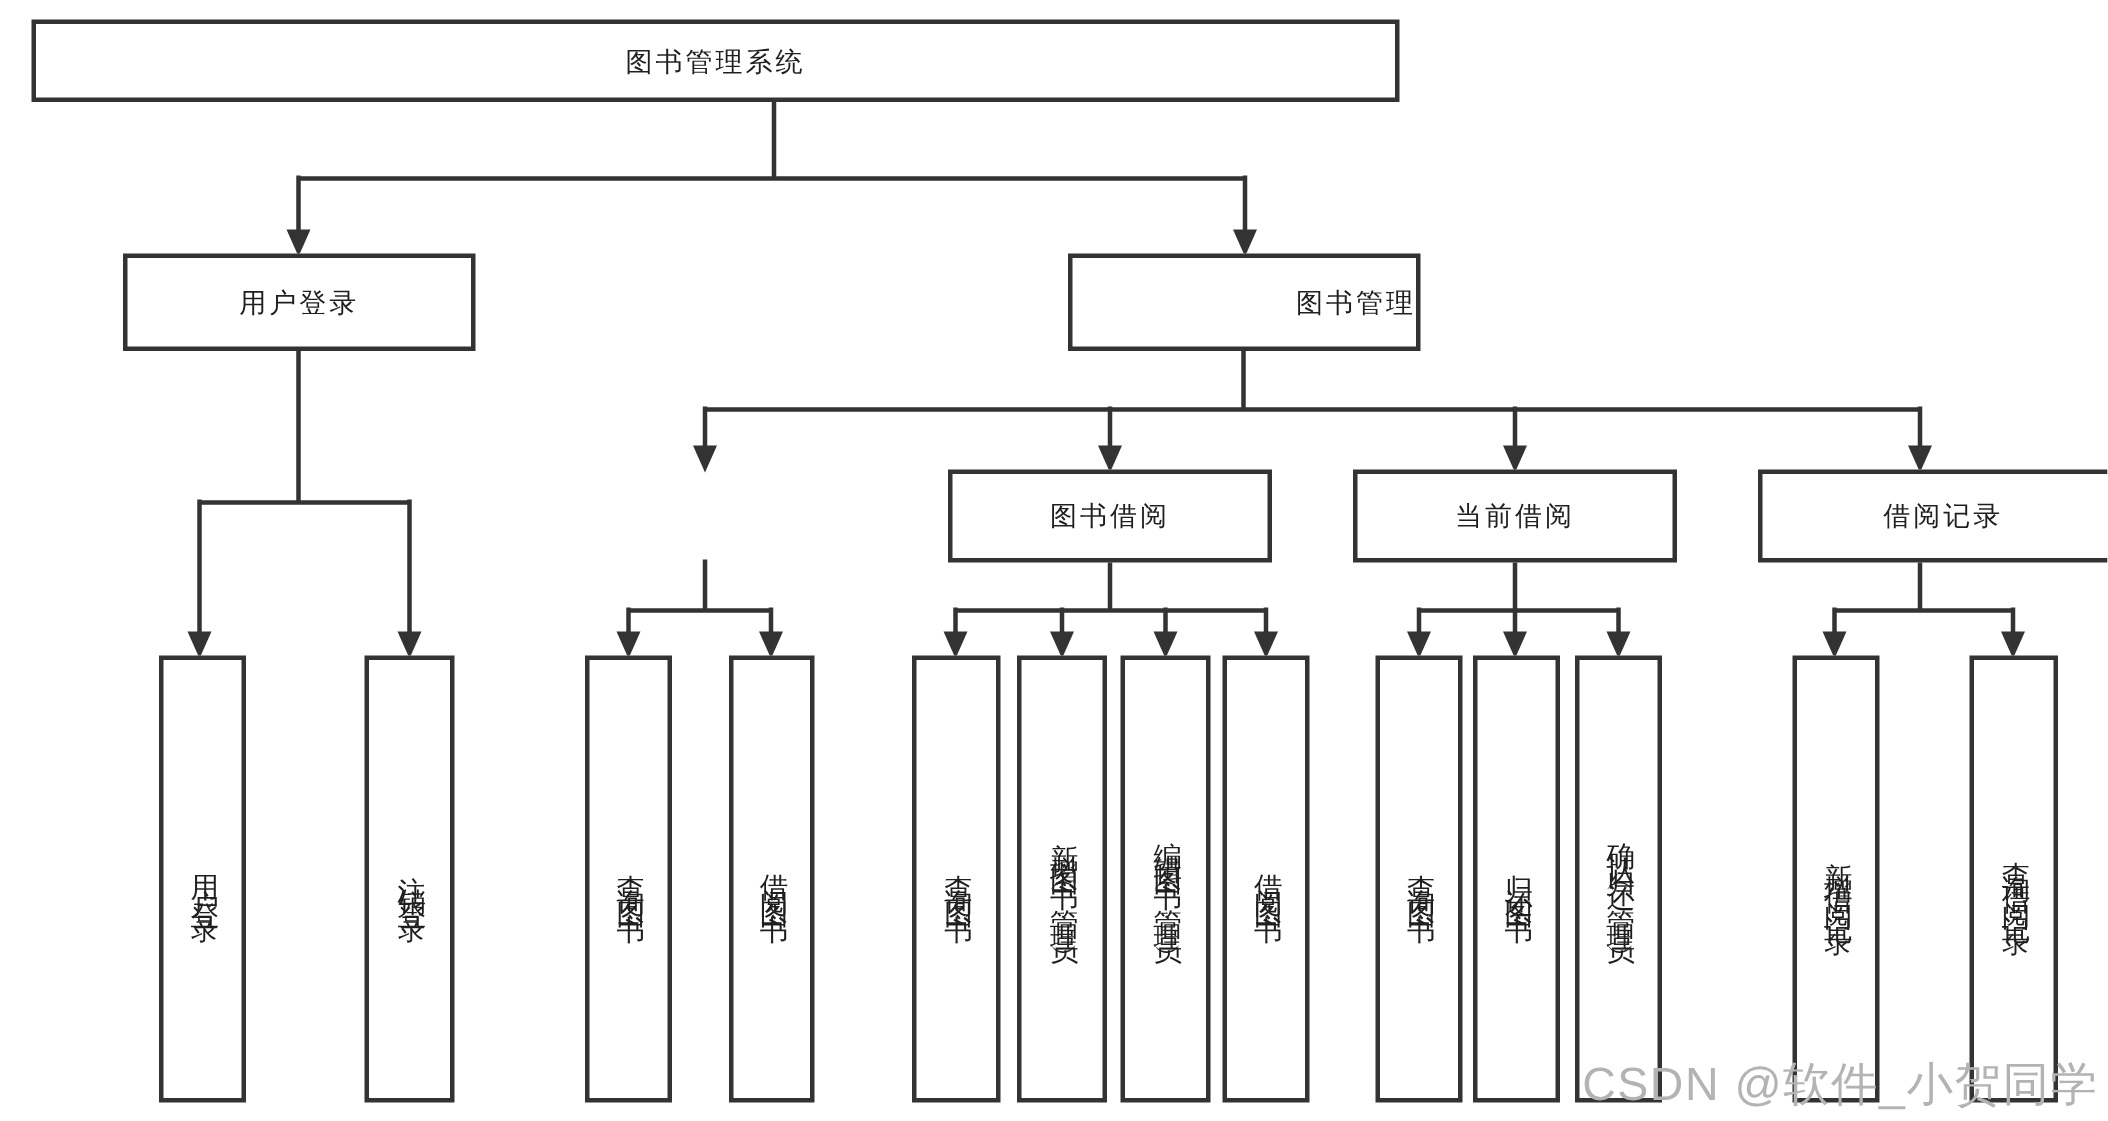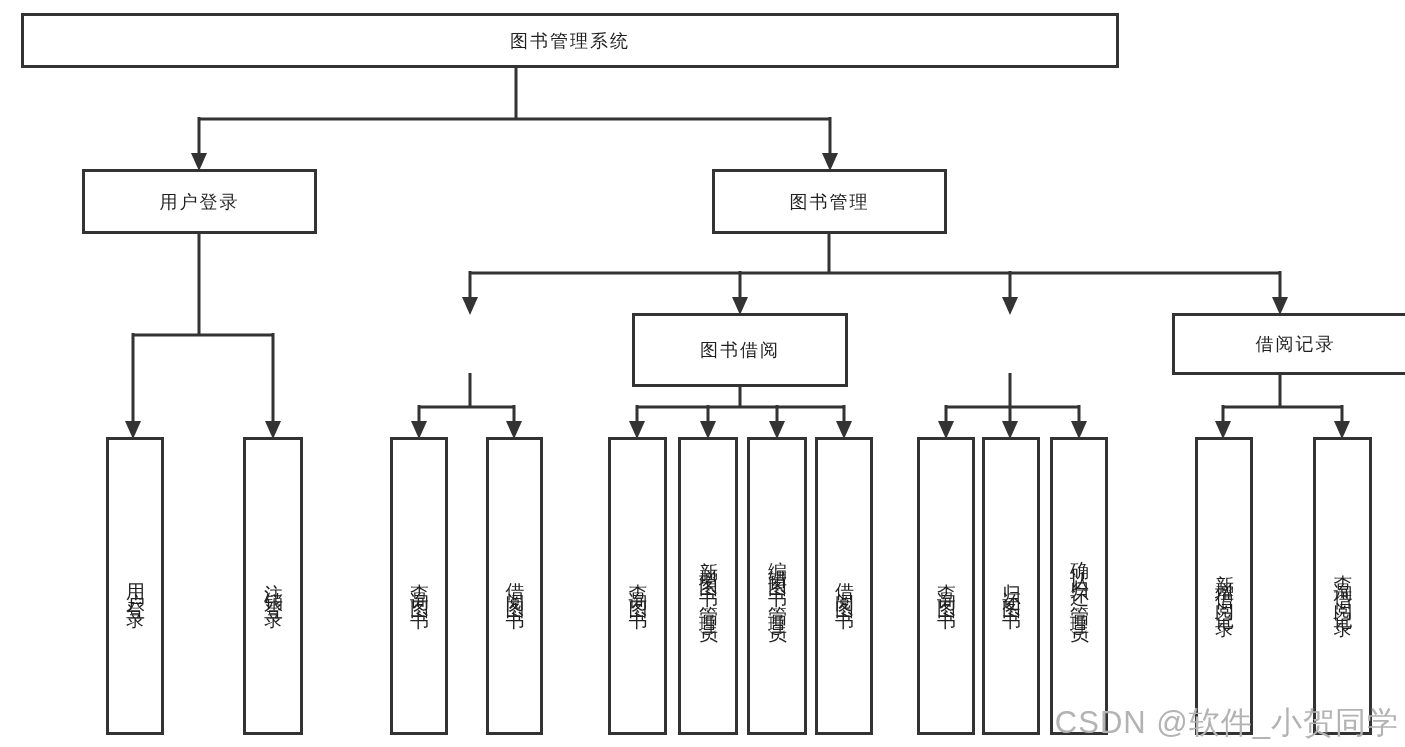--- a/index.html
+++ b/index.html
@@ -85,33 +85,36 @@
       <polygon points="769,421 785,421 777,439"></polygon>
       <polygon points="836,421 852,421 844,439"></polygon>
       <polygon points="938,421 954,421 946,439"></polygon>
       <polygon points="1002,421 1018,421 1010,439"></polygon>
       <polygon points="1071,421 1087,421 1079,439"></polygon>
       <polygon points="1215,421 1231,421 1223,439"></polygon>
       <polygon points="1334,421 1350,421 1342,439"></polygon>
     </g>
   </svg>
 
-  <div class="hnode root" style="left:21px; top:13px; width:1098px; height:55px;">
+  <div class="hnode root" style="left:21px; top:13px; width:912px; height:55px;">
     <span>图书管理系统</span>
   </div>
 
   <div class="hnode" style="left:82px; top:169px; width:235px; height:65px;">
     <span>用户登录</span>
   </div>
-  <div class="hnode" style="left:712px; top:169px; width:235px; height:65px;">
+  <div class="hnode" style="left:712px; top:169px; width:235px; height:65px;justify-content:flex-end;">
     <span>图书管理</span>
   </div>
 
-  <div class="hnode" style="left:632px; top:313px; width:216px; height:74px;">
+  <div class="hnode" style="left:632px; top:313px; width:216px; height:62px;">
     <span>图书借阅</span>
+  </div>
+  <div class="hnode" style="left:902px; top:313px; width:216px; height:62px;">
+    <span>当前借阅</span>
   </div>
   <div class="hnode" style="left:1172px; top:313px; width:247px; height:62px;">
     <span>借阅记录</span>
   </div>
 
   <div class="vnode" style="left:106px; width:58px;">
     <span>用户登录</span>
   </div>
   <div class="vnode" style="left:243px; width:60px;">
     <span>注销登录</span>

